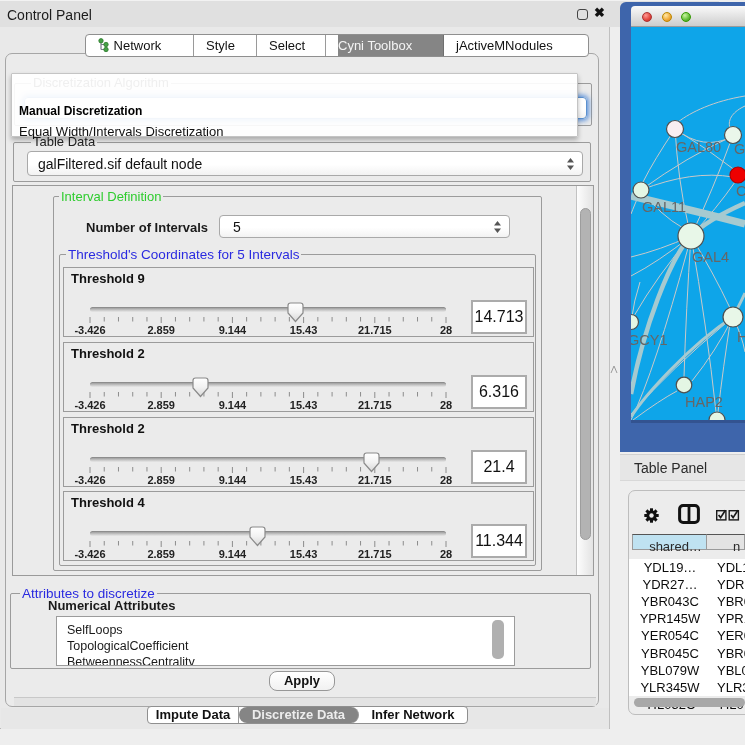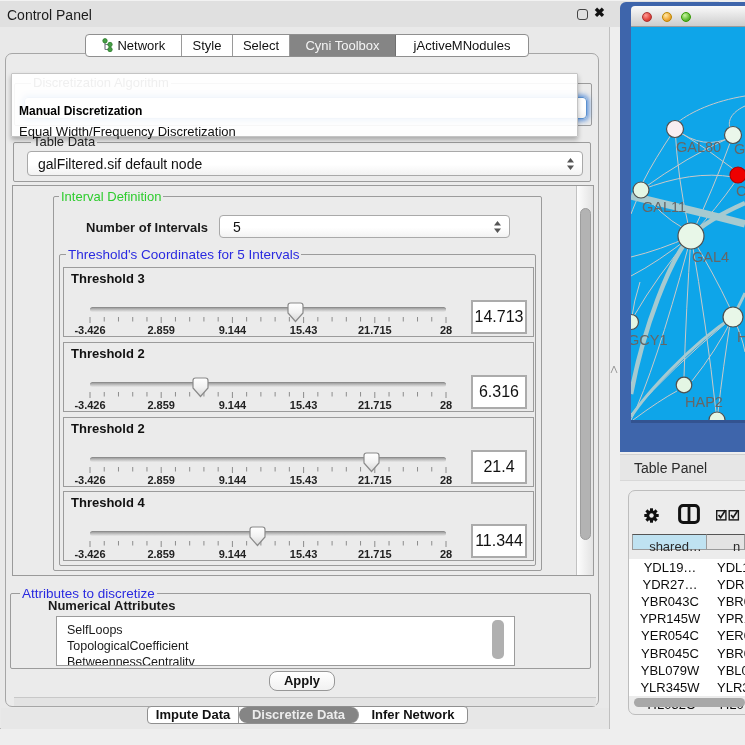--- a/index.html
+++ b/index.html
@@ -14,21 +14,21 @@
   border-top:1px solid #f2f2f2; }
 #titlebar .t { position:absolute; left:7px; top:6px; font-size:14px; color:#1c1c1c; }
 #flicon { position:absolute; left:577px; top:9px; width:11px; height:11px;
   border:1.6px solid #444; border-radius:3px; }
 #xicon { position:absolute; left:594px; top:5px; font-size:13px; font-weight:bold; color:#111; }
 
 
 #tabbar { position:absolute; left:85px; top:34px; height:23px; display:flex;
   background:#ffffff; border:1px solid #8f8f8f; border-radius:4px; overflow:hidden;
   font-size:13px; line-height:21px; }
-#tabbar .seg { text-align:center; border-right:1px solid #9a9a9a; white-space:nowrap; color:#111; }
+#tabbar .seg { border-right:1px solid #9a9a9a; white-space:nowrap; color:#111;margin-left:12px; }
 #tabbar .seg:last-child { border-right:none; }
 #tabbar .sel { background:#858585; color:#f4f4f4; border-right-color:#6f6f6f; }
 
 
 #opanel { position:absolute; left:5px; top:53px; width:594px; height:654px;
   background:#ebebeb; border:1px solid #a6a6a6; border-radius:7px; }
 
 .group { position:absolute; border:1px solid #9b9b9b; border-radius:2px; }
 .gtitle { position:absolute; font-size:13px; background:#ebebeb; padding:0 2px; line-height:14px; }
 
@@ -152,21 +152,21 @@
   <span class="txt" style="left:13px">5</span>
   <svg class="arr" viewBox="0 0 9 14">
         <path d="M4.5 1 L8 5.4 L1 5.4 Z M4.5 13 L1 8.6 L8 8.6 Z" fill="#555"></path>
       </svg>
 </div>
 
 <div class="group" style="left:59px;top:254px;width:477px;height:312px"></div>
 <div class="gtitle" style="left:66px;top:248px;color:#2a2ae0;font-size:13.5px">Threshold's Coordinates for 5 Intervals</div>
 
 <div class="tpanel" style="top:267px">
- <div class="ptitle">Threshold 3</div>
+ <div class="ptitle">Threshold 9</div>
  <div class="track" style="left:26px;width:356px"></div>
  <svg class="ticks" width="420" height="55" style="left:0;top:0">
         <g stroke="#8c8c8c" stroke-width="1">
           <line x1="26.00" y1="49" x2="26.00" y2="55.5"></line>
           <line x1="40.24" y1="49" x2="40.24" y2="53.5"></line>
           <line x1="54.48" y1="49" x2="54.48" y2="53.5"></line>
           <line x1="68.72" y1="49" x2="68.72" y2="53.5"></line>
           <line x1="82.96" y1="49" x2="82.96" y2="53.5"></line>
           <line x1="97.20" y1="49" x2="97.20" y2="55.5"></line>
           <line x1="111.44" y1="49" x2="111.44" y2="53.5"></line>
@@ -394,21 +394,21 @@
           </g>
         </svg> Network</div>
   <div class="seg" style="width:51px">Style</div>
   <div class="seg" style="width:57px">Select</div>
   <div class="seg sel" style="width:106px">Cyni Toolbox</div>
   <div class="seg" style="width:132px">jActiveMNodules</div>
 </div>
 
 <div id="popup">
   <div class="i1">Manual Discretization</div>
-  <div class="i2">Equal Width/Frequency Discretization</div>
+  <div class="i2">Equal Width/Intervals Discretization</div>
 </div>
 
 <div id="netwin">
   <div id="nettb">
     <div class="tl-btn" style="left:11px;background:radial-gradient(circle at 35% 30%,#ff9a94,#e1443c 60%,#b02a24);border:0.5px solid #a33"></div>
     <div class="tl-btn" style="left:30.5px;background:radial-gradient(circle at 35% 30%,#ffe9a8,#f0a835 60%,#c07f1f);border:0.5px solid #b80"></div>
     <div class="tl-btn" style="left:50px;background:radial-gradient(circle at 35% 30%,#c8f5a0,#62bc36 60%,#3f8f20);border:0.5px solid #390"></div>
   </div>
   <div id="ncanvas">
     <svg width="114" height="393" viewBox="631 27 114 393" fill="none">

